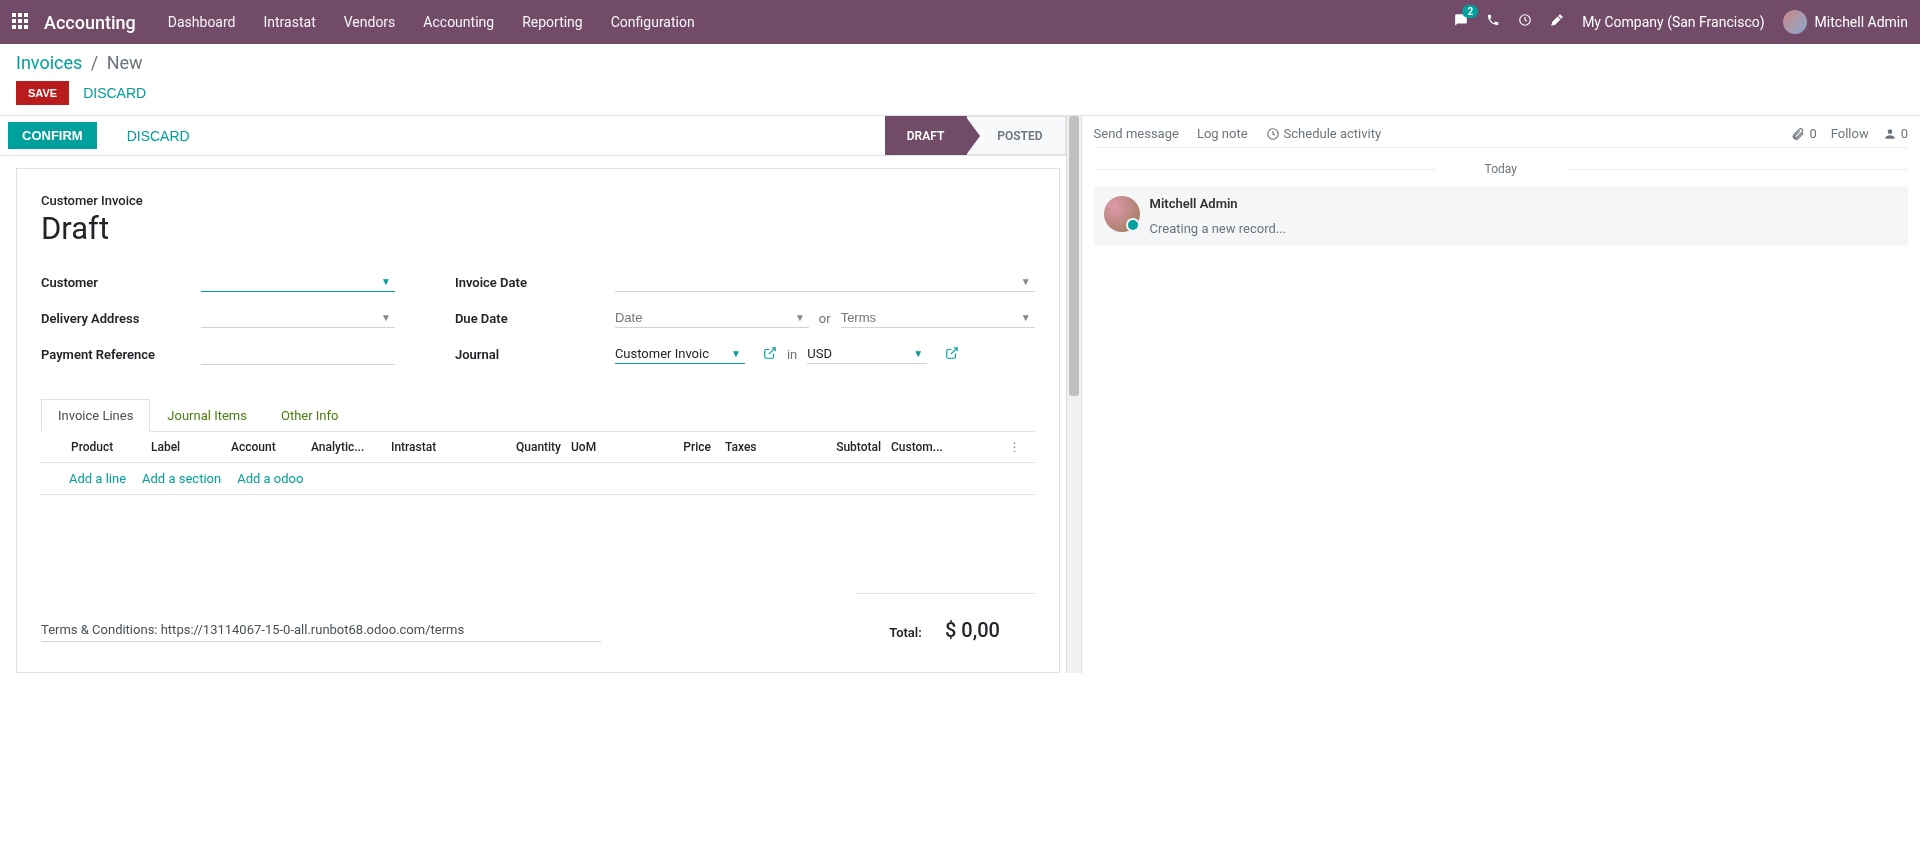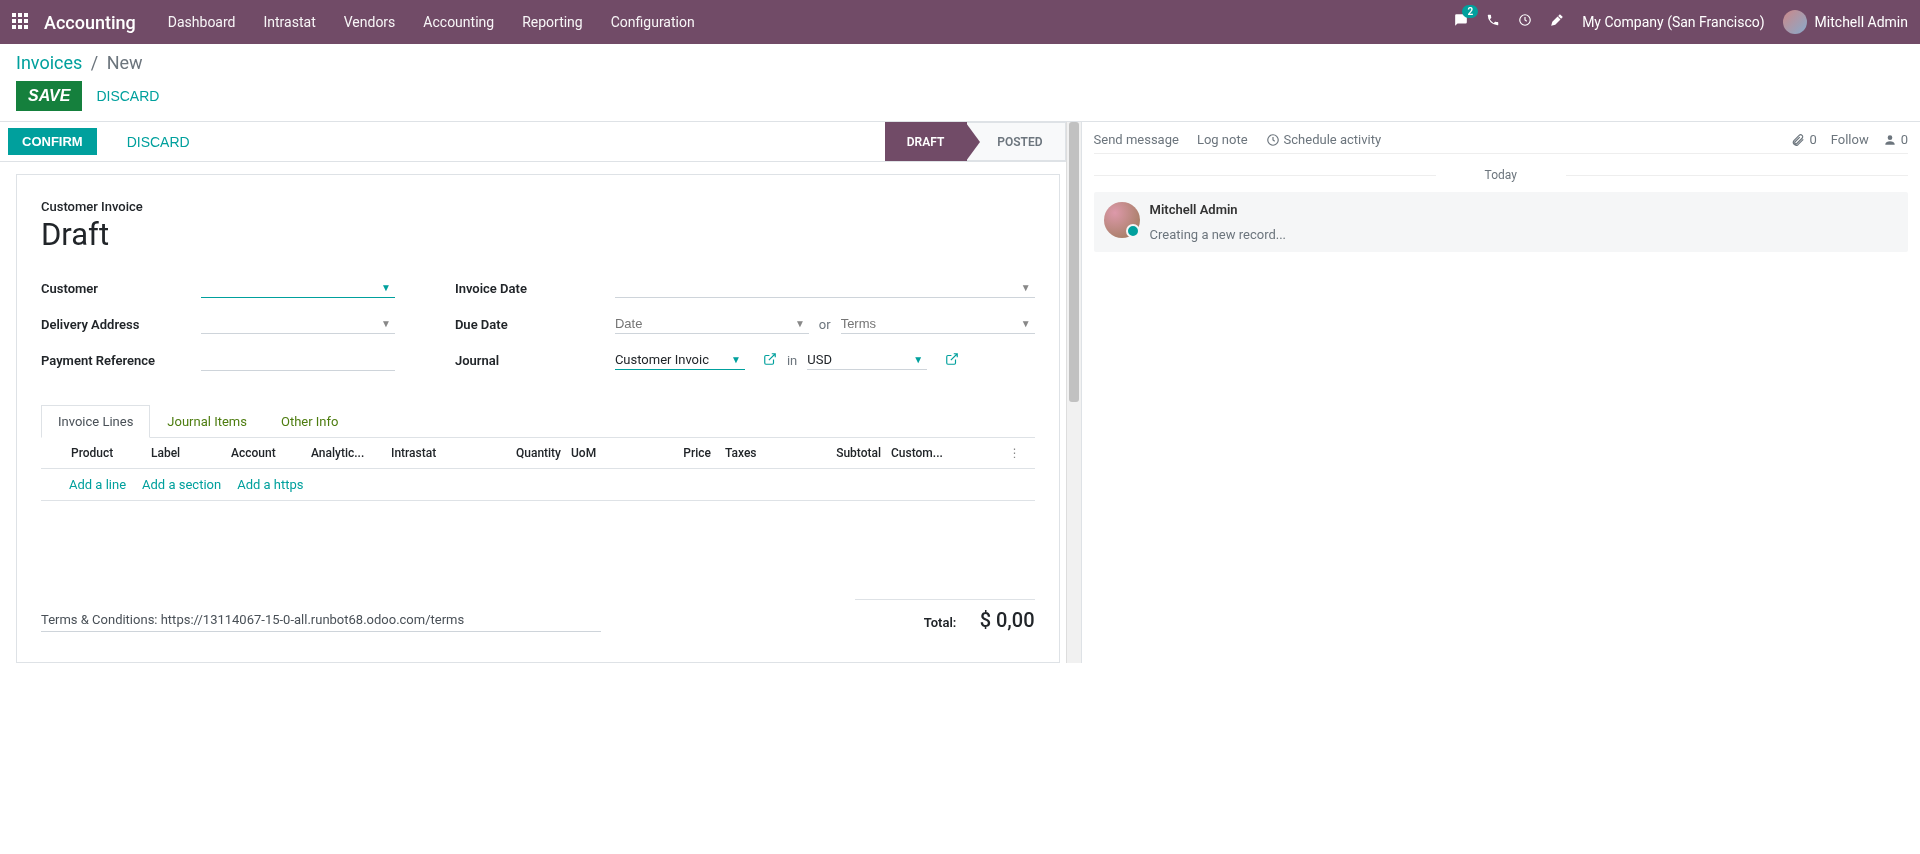--- a/index.html
+++ b/index.html
@@ -19,21 +19,21 @@
   .user { display: flex; align-items: center; gap: 8px; color: #fff; font-size: 14px; cursor: pointer; }
   .avatar-sm { width: 24px; height: 24px; border-radius: 50%; background: linear-gradient(135deg,#c88,#8ac); }
 
   
   .control-row { padding: 8px 16px 0 16px; }
   .breadcrumb { font-size: 18px; margin-bottom: 8px; }
   .breadcrumb .root { color: #00a09d; cursor: pointer; }
   .breadcrumb .sep { color: #6c757d; margin: 0 4px; }
   .breadcrumb .cur { color: #6c757d; }
   .btn-row { display: flex; align-items: center; gap: 14px; }
-  .btn-primary { background: #15803d; color: #fff; border: none; padding: 6px 12px; font-weight: 600; font-size: 16px; cursor: pointer; font-style: italic; }
+  .btn-primary { background: #b91c1c; color: #fff; border: none; padding: 6px 12px; font-weight: 600; font-size: 11px; cursor: pointer; }
   .btn-link { color: #00a09d; background: none; border: none; font-size: 14px; cursor: pointer; }
 
   
   .main-area { display: flex; border-top: 1px solid #dee2e6; margin-top: 10px; }
   .form-side { flex: 0 0 1030px; padding: 0; position: relative; }
   .chatter-side { flex: 1; border-left: 1px solid #dee2e6; padding: 10px 12px; }
 
   
   .statusbar { display: flex; align-items: center; border-bottom: 1px solid #dee2e6; background: #fff; height: 40px; padding-left: 4px; }
   .status-btn { background: #00a09d; color: #fff; border: none; padding: 6px 14px; font-weight: 600; font-size: 13px; cursor: pointer; margin-left: 4px; margin: 4px 16px 4px 4px; text-align: center; }
@@ -78,21 +78,21 @@
   .lines-head { display: flex; padding: 8px 10px; border-bottom: 1px solid #dee2e6; font-size: 12px; color: #212529; }
   .lines-head > div { font-weight: 500; white-space: nowrap; overflow: hidden; text-overflow: ellipsis; }
   .col-optional { margin-left: auto; color: #888; cursor: pointer; padding: 0 4px; }
   .lines-body { padding: 8px 10px; border-bottom: 1px solid #dee2e6; display: flex; gap: 16px; min-height: 30px; padding-left: 28px; }
   .lines-body a { color: #00a09d; text-decoration: none; cursor: pointer; font-size: 13px; }
   .lines-spacer { height: 90px; }
 
   
   .sheet-footer { display: flex; align-items: flex-end; justify-content: space-between; margin-top: 8px; }
   .terms { flex: 1; border-bottom: 1px solid #ced4da; padding: 4px 0; font-size: 13px; color: #495057; max-width: 560px; }
-  .totals { text-align: right; min-width: 180px; border-top: 1px solid #dee2e6; padding-top: 8px; margin-left: 40px; }
+  .totals { text-align: center; min-width: 180px; border-top: 1px solid #dee2e6; padding-top: 24px; margin-left: 40px; }
   .totals .tl { display: inline-block; margin-right: 20px; font-size: 13px; font-weight: 600; }
   .totals .tv { display: inline-block; font-size: 20px; font-weight: 500; }
 
   
   .chatter-top { display: flex; align-items: center; gap: 18px; border-bottom: 1px solid #eee; padding-bottom: 6px; flex-wrap: wrap; }
   .chatter-top .act { color: #6c757d; font-size: 13px; cursor: pointer; display: flex; align-items: center; gap: 4px; }
   .chatter-right { margin-left: auto; display: flex; gap: 14px; align-items: center; }
   .chatter-right .meta { color: #6c757d; font-size: 13px; display: flex; align-items: center; gap: 4px; }
   .chatter-date { text-align: center; color: #6c757d; font-size: 12px; margin: 14px 0 10px 0; position: relative; }
   .chatter-date::before, .chatter-date::after { content: ""; position: absolute; top: 50%; width: 42%; border-top: 1px solid #eee; }
@@ -275,21 +275,21 @@
         <div style="width:60px;padding-left:10px">UoM</div>
         <div style="width:90px;text-align:right">Price</div>
         <div style="width:80px;padding-left:14px">Taxes</div>
         <div style="width:90px;text-align:right">Subtotal</div>
         <div style="width:70px;padding-left:10px">Custom...</div>
         <div class="col-optional">⋮</div>
       </div>
       <div class="lines-body">
         <a>Add a line</a>
         <a>Add a section</a>
-        <a>Add a https</a>
+        <a>Add a odoo</a>
       </div>
       <div class="lines-spacer"></div>
 
       <div class="sheet-footer">
         <div class="terms">Terms &amp; Conditions: https://13114067-15-0-all.runbot68.odoo.com/terms</div>
         <div class="totals">
           <span class="tl">Total:</span>
           <span class="tv">$ 0,00</span>
         </div>
       </div>

